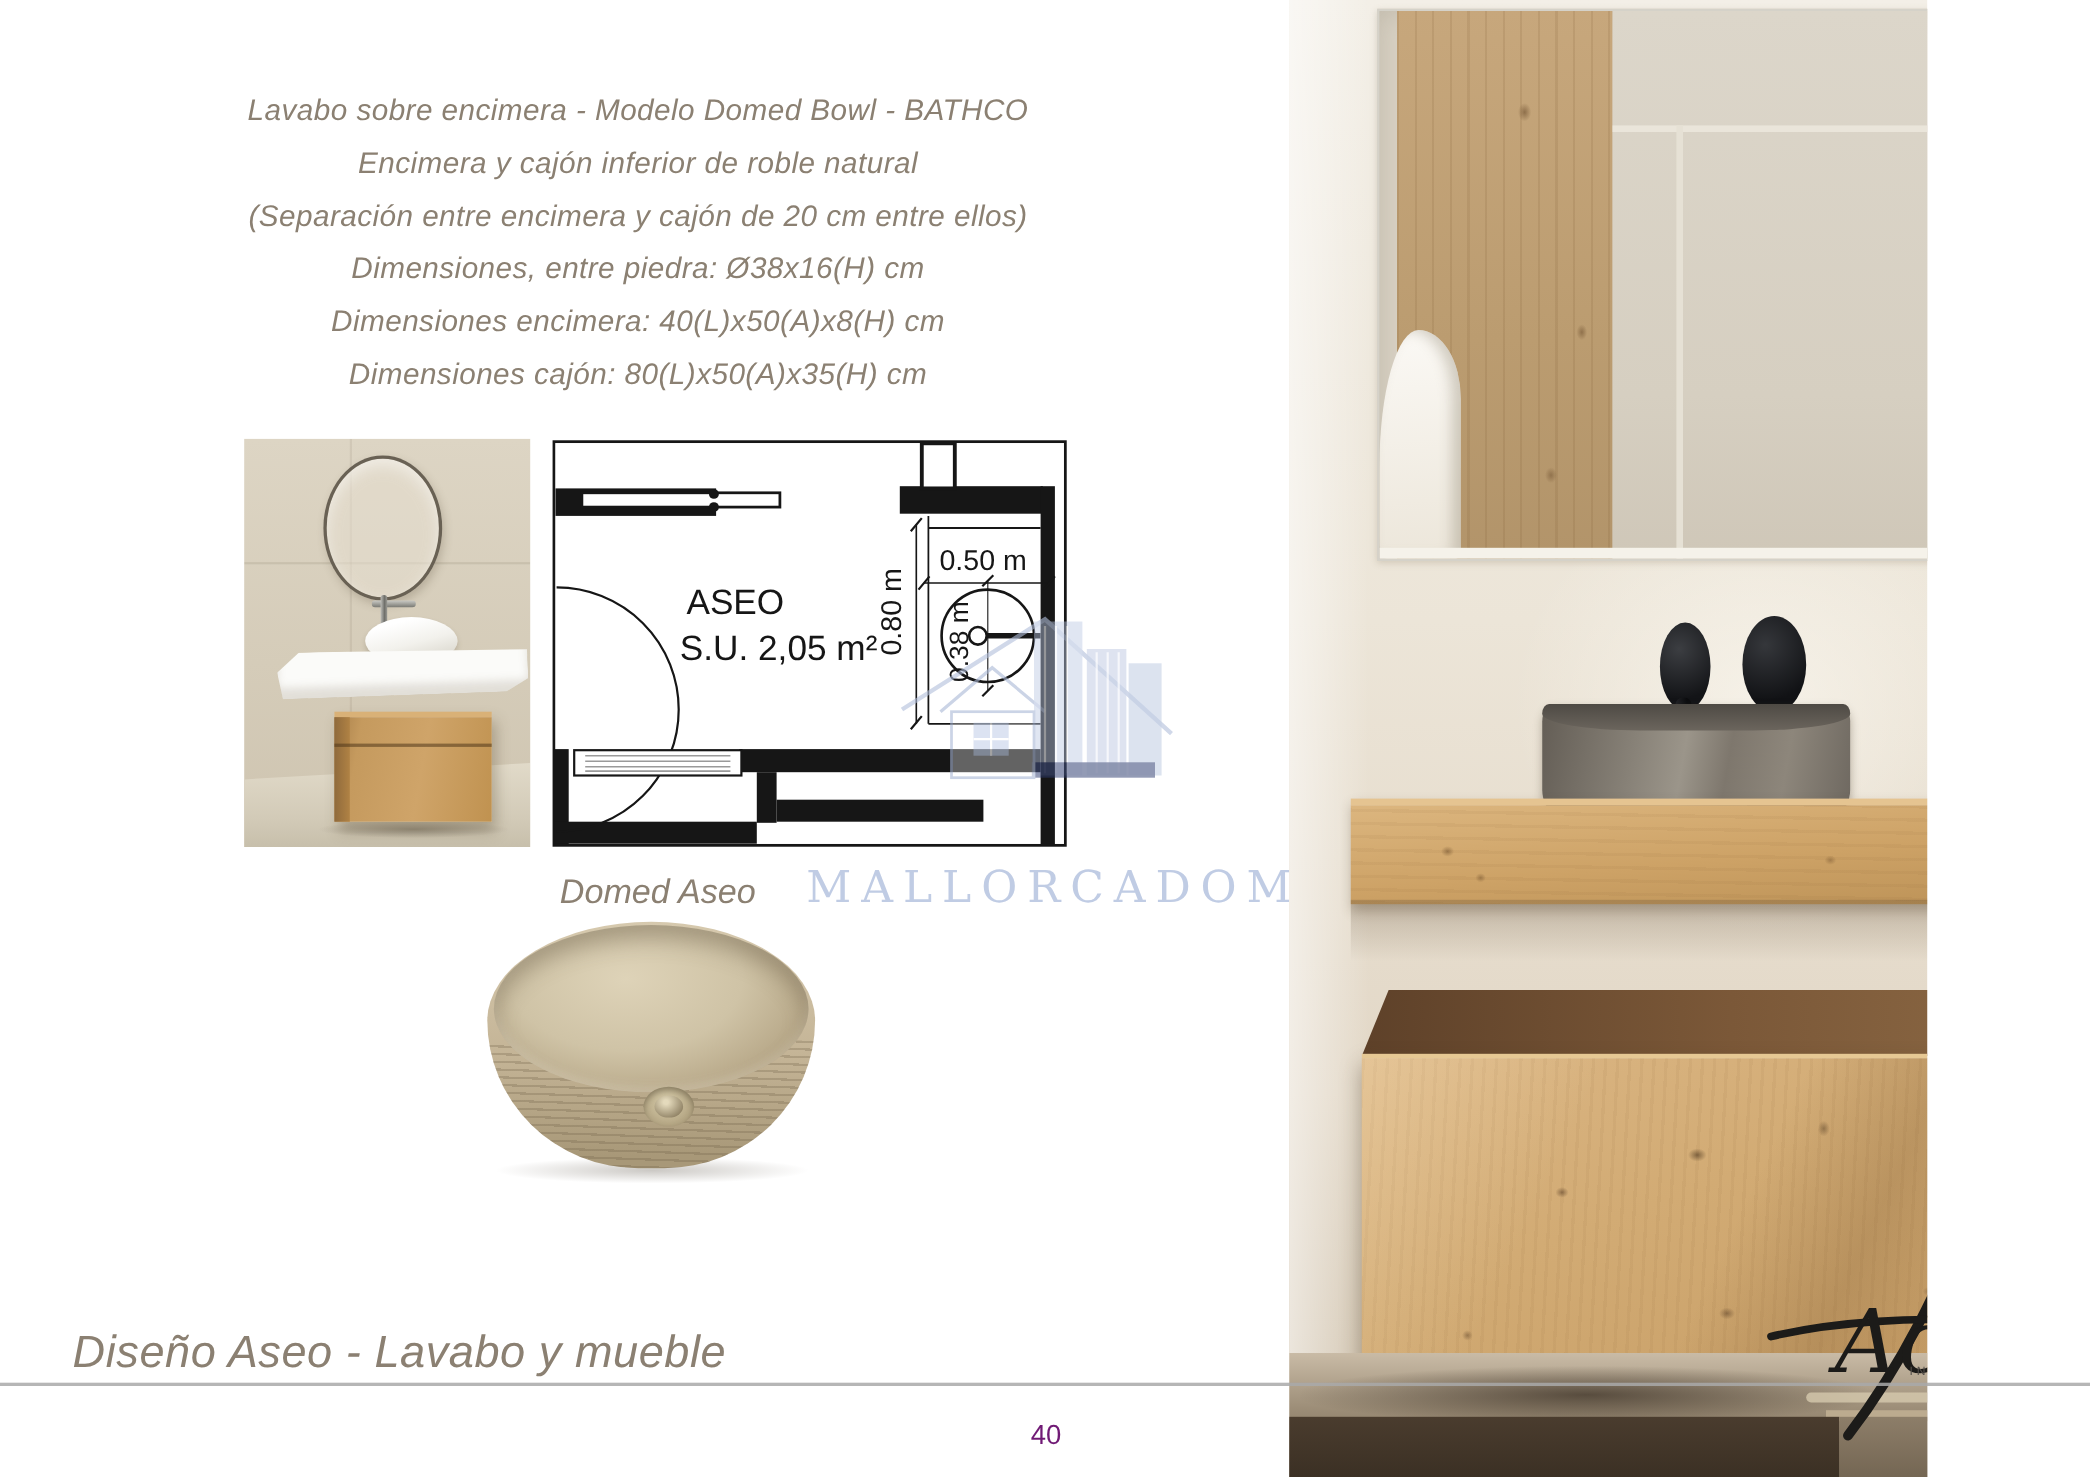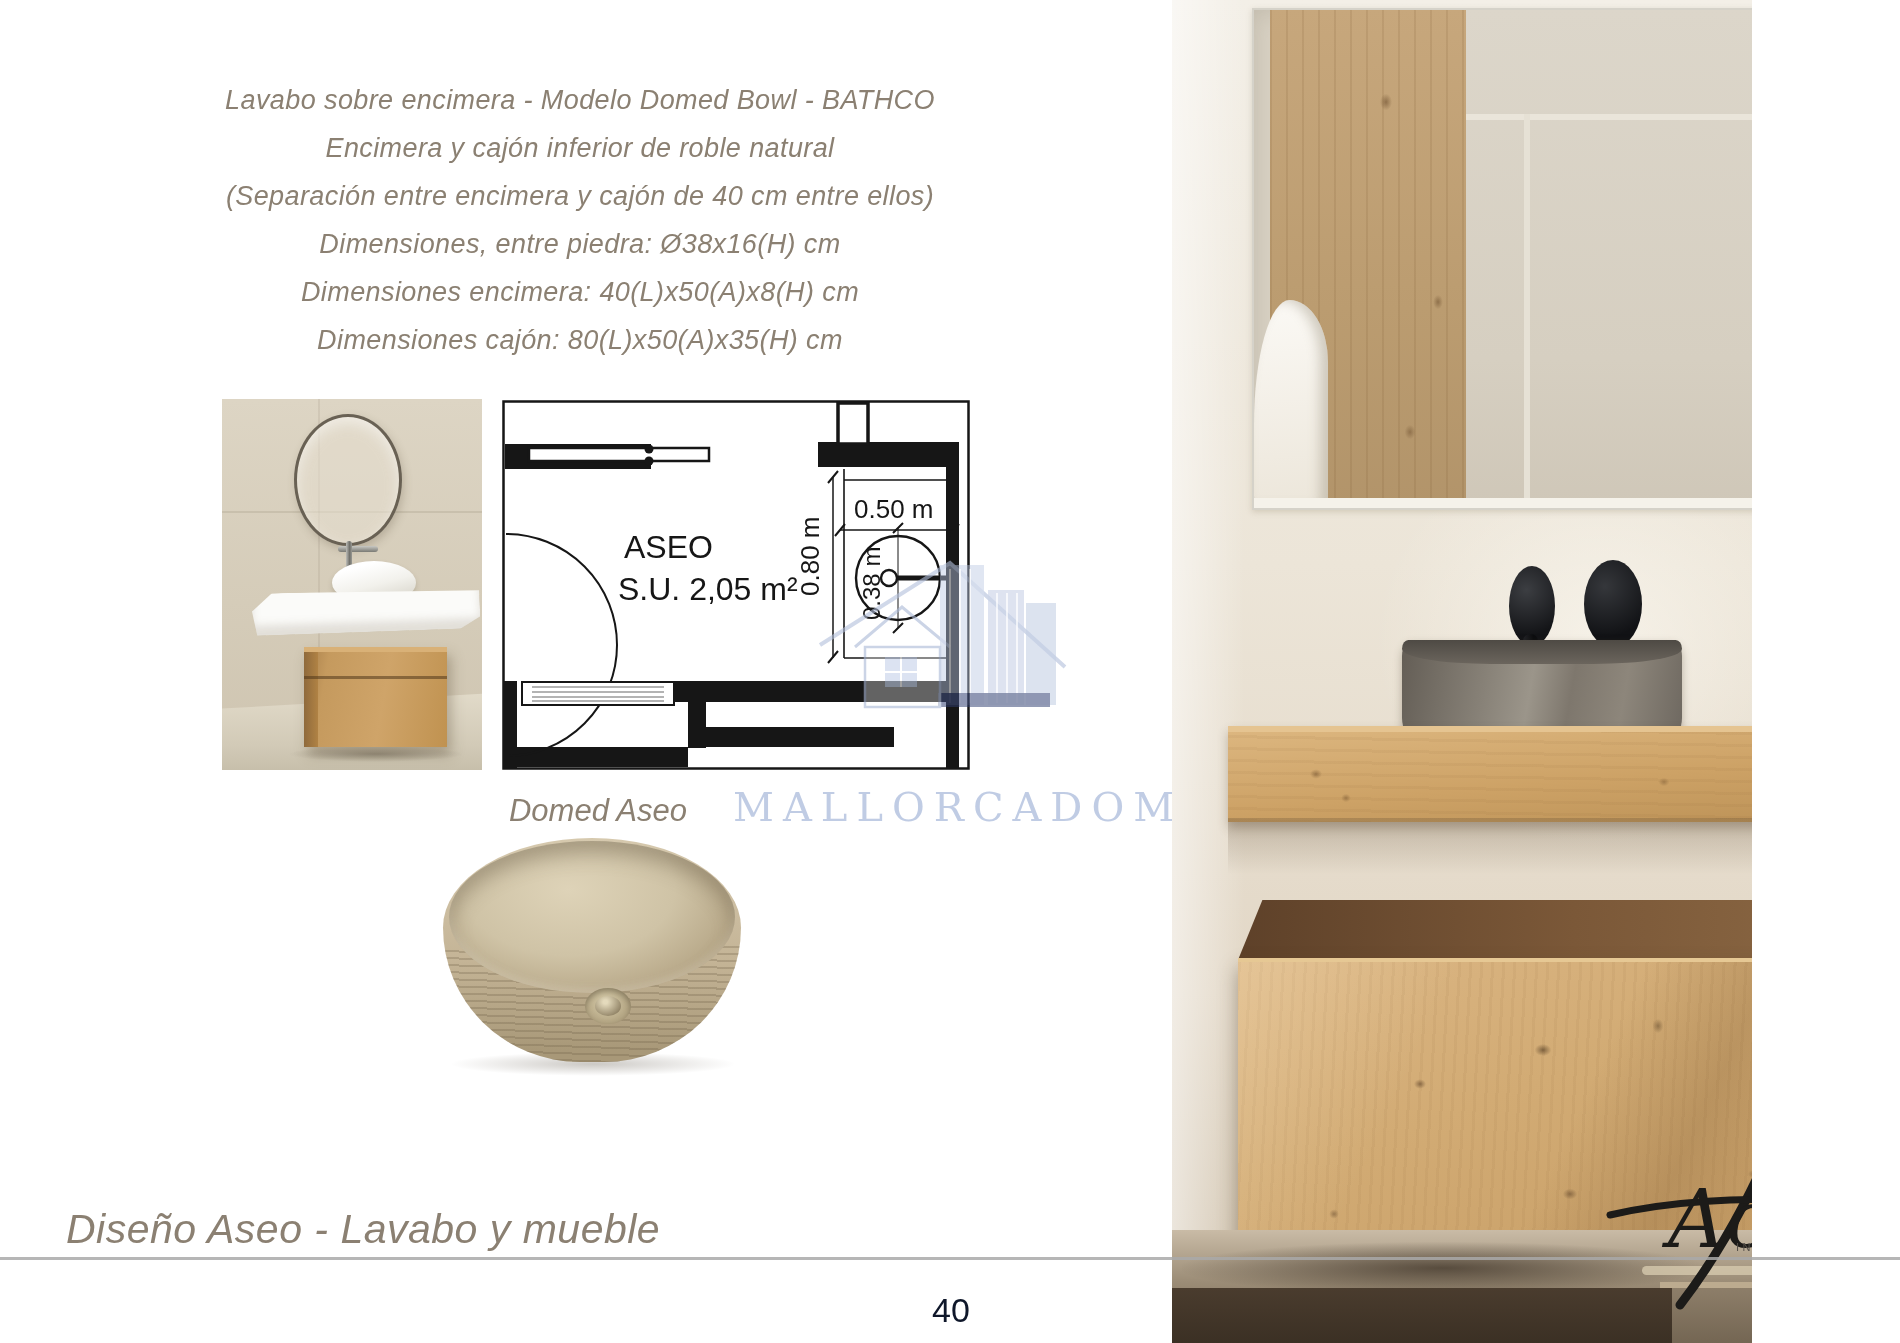--- a/index.html
+++ b/index.html
@@ -68,21 +68,21 @@
   .bp-drain{position:absolute;left:142px;top:150px;width:46px;height:36px;border-radius:50%;
      background:radial-gradient(ellipse at 45% 35%,#d6cba9,#b2a381 75%);
      box-shadow:inset 0 3px 6px rgba(80,70,50,.5);}
   .bp-drain-hole{position:absolute;left:10px;top:8px;width:26px;height:20px;border-radius:50%;
      background:radial-gradient(ellipse at 40% 30%,#e4dabc 10%,#8d7f62 80%);}
 
   
   .page-title{left:66px;top:1206px;font-size:41px;font-style:italic;color:#8b8072;
      letter-spacing:.5px;}
   .rule{left:0;top:1257px;width:1900px;height:3px;background:#a9a9a9;opacity:.85;z-index:40;}
-  .page-number{left:921px;top:1291px;width:60px;text-align:center;font-size:34px;color:#0f172a;}
+  .page-number{left:921px;top:1291px;width:60px;text-align:center;font-size:25px;color:#701a75;}
 
   
   .photo-bath{left:1172px;top:0;width:580px;height:1343px;overflow:hidden;
      background:linear-gradient(180deg,#f3efe7 0%,#ece5d8 42%,#e2d7c6 74%,#cdbfa9 100%);}
   .pb-vignette{left:0;top:0;width:728px;height:1343px;
      background:linear-gradient(90deg,rgba(255,255,255,.55) 0%,transparent 10%,transparent 85%,rgba(195,173,150,.4) 100%);}
   .pb-glow{left:200px;top:430px;width:460px;height:420px;border-radius:50%;
      background:radial-gradient(ellipse,rgba(255,253,247,.55),transparent 70%);}
 
   .mirror{left:80px;top:8px;width:570px;height:498px;background:#d9d2c4;
@@ -169,21 +169,21 @@
   .ace-svg{left:408px;top:1095px;width:300px;height:215px;}
   .ace-sub{left:564px;top:1241px;font-size:11px;letter-spacing:3.4px;color:#55504a;
      white-space:nowrap;}
 </style>
 </head>
 <body>
 
 <div class="abs specs">
   <div>Lavabo sobre encimera - Modelo Domed Bowl - BATHCO</div>
   <div>Encimera y cajón inferior de roble natural</div>
-  <div>(Separación entre encimera y cajón de 40 cm entre ellos)</div>
+  <div>(Separación entre encimera y cajón de 20 cm entre ellos)</div>
   <div>Dimensiones, entre piedra: Ø38x16(H) cm</div>
   <div>Dimensiones encimera: 40(L)x50(A)x8(H) cm</div>
   <div>Dimensiones cajón: 80(L)x50(A)x35(H) cm</div>
 </div>
 
 <div class="abs photo-vanity">
   <div class="abs pv-grout-h"></div>
   <div class="abs pv-grout-v"></div>
   <div class="abs pv-floor"></div>
   <div class="abs pv-mirror"></div>

